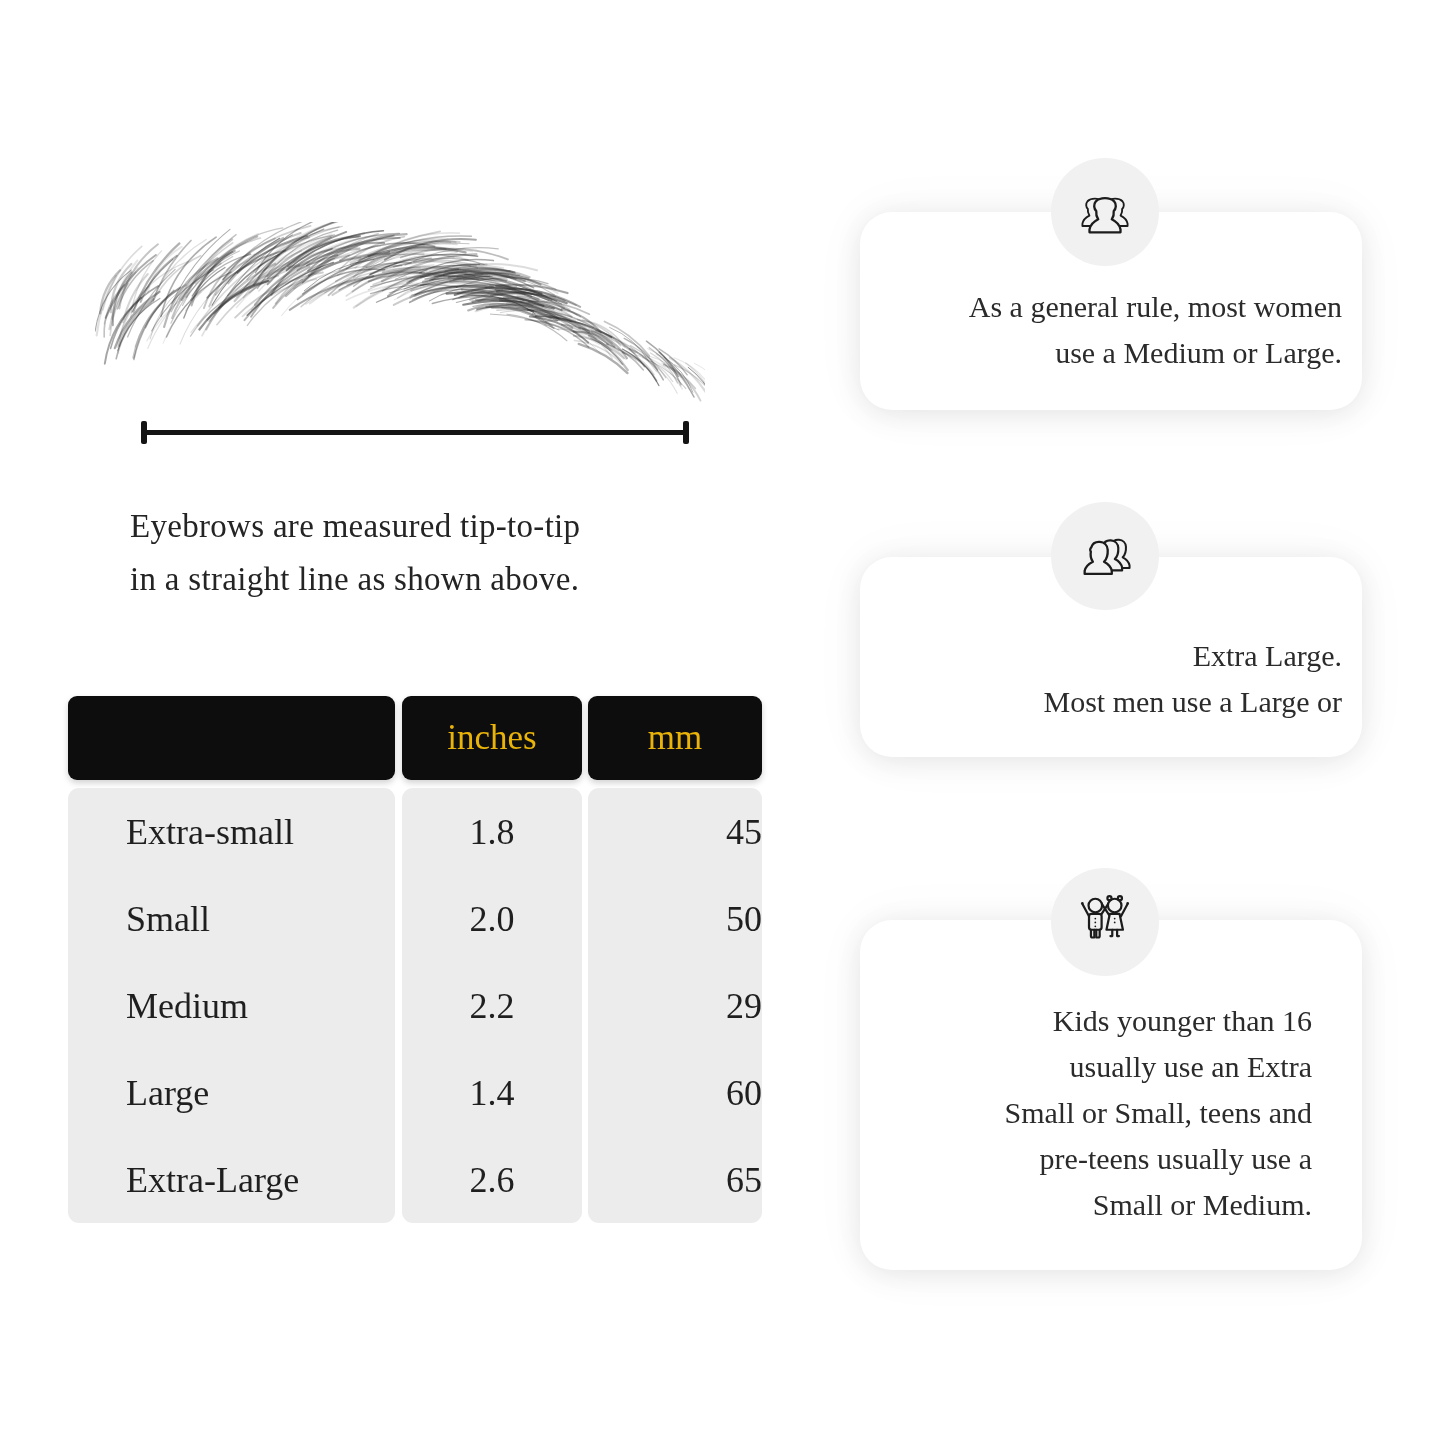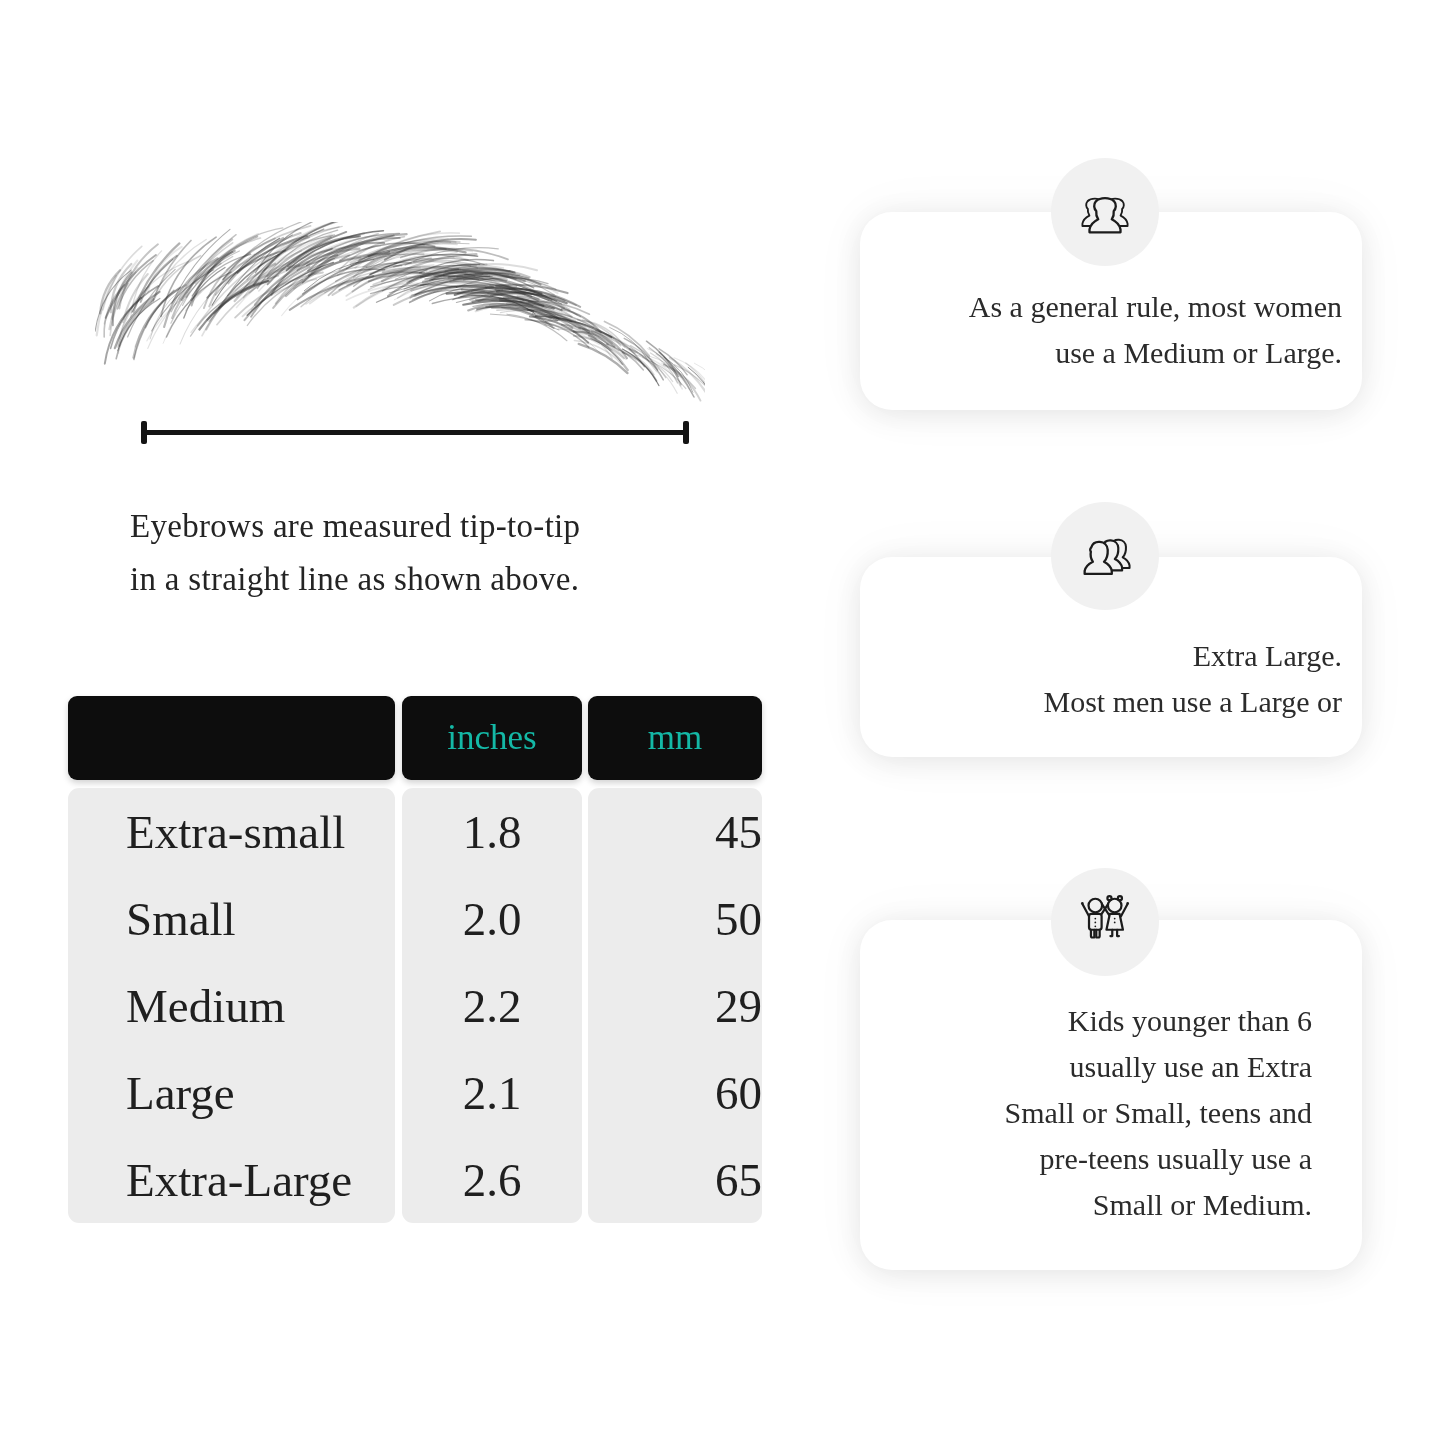--- a/index.html
+++ b/index.html
@@ -17,27 +17,27 @@
     content:"";position:absolute;top:-9px;width:6px;height:23px;background:#141414;border-radius:2px;
   }
   .measure-line::before{left:-2px;}
   .measure-line::after{right:-2px;}
 
   
   .caption{position:absolute;left:130px;top:500px;font-size:33px;line-height:53px;color:#242424;letter-spacing:0.3px;}
 
   
   .th{position:absolute;top:696px;height:84px;background:#0d0d0d;border-radius:9px;
-      color:#14b8a6;font-size:35px;display:flex;align-items:center;justify-content:center;
+      color:#eab308;font-size:35px;display:flex;align-items:center;justify-content:center;
       box-shadow:0 3px 6px rgba(0,0,0,0.18);}
   .tb{position:absolute;top:788px;height:435px;background:#ececec;border-radius:11px;}
   .c1{left:68px;width:327px;}
   .c2{left:402px;width:180px;}
   .c3{left:588px;width:174px;}
-  .trow{position:absolute;left:68px;width:694px;height:87px;display:flex;align-items:center;font-size:47px;color:#1f1f1f;}
+  .trow{position:absolute;left:68px;width:694px;height:87px;display:flex;align-items:center;font-size:36px;color:#1f1f1f;}
   .trow .size{width:327px;box-sizing:border-box;padding-left:58px;}
   .trow .in{width:180px;margin-left:7px;text-align:center;}
   .trow .mm{width:174px;margin-left:6px;text-align:right;}
 
   
   .card{position:absolute;left:860px;width:502px;background:#ffffff;border-radius:32px;
         box-shadow:0 4px 28px rgba(0,0,0,0.09), 0 0 60px rgba(0,0,0,0.035);}
   .card-text{position:absolute;left:20px;right:20px;text-align:right;font-size:30px;line-height:46px;color:#2b2b2b;}
   .icon-circle{position:absolute;left:1051px;width:108px;height:108px;border-radius:50%;background:#f1f1f1;
                display:flex;align-items:center;justify-content:center;z-index:3;}
@@ -417,21 +417,21 @@
       <div class="in">2.0</div>
       <div class="mm">50</div>
     </div>
     <div class="trow" style="top:962px">
       <div class="size">Medium</div>
       <div class="in">2.2</div>
       <div class="mm">29</div>
     </div>
     <div class="trow" style="top:1049px">
       <div class="size">Large</div>
-      <div class="in">2.1</div>
+      <div class="in">1.4</div>
       <div class="mm">60</div>
     </div>
     <div class="trow" style="top:1136px">
       <div class="size">Extra-Large</div>
       <div class="in">2.6</div>
       <div class="mm">65</div>
     </div>
   </div>
 
   <div class="card" style="top:212px;height:198px">
@@ -469,21 +469,21 @@
         <path d="M -14 18 L -14 15 C -13 9.5 -9.5 7.5 -5.5 5.5 C -7.5 2.5 -8.3 -1.5 -7.6 -5 C -8.6 -6.2 -8.5 -8.2 -7.3 -9.2 C -6 -13.2 -2.4 -15.3 1.6 -15 C 6.2 -14.7 9.6 -11.4 9.8 -6.8 C 10 -2.6 9 2.6 6 5.5 C 10 7.5 13 9.5 14 15 L 14 18 Z"></path>
       </g>
       <g transform="translate(25,32.5)">
         <path d="M -14 18 L -14 15 C -13 9.5 -9.5 7.5 -5.5 5.5 C -7.5 2.5 -8.3 -1.5 -7.6 -5 C -8.6 -6.2 -8.5 -8.2 -7.3 -9.2 C -6 -13.2 -2.4 -15.3 1.6 -15 C 6.2 -14.7 9.6 -11.4 9.8 -6.8 C 10 -2.6 9 2.6 6 5.5 C 10 7.5 13 9.5 14 15 L 14 18 Z"></path>
       </g>
     </svg>
   </div>
 
   <div class="card" style="top:920px;height:350px">
     <div class="card-text" style="top:78px;left:50px;right:50px">
-      <div>Kids younger than 6</div>
+      <div>Kids younger than 16</div>
       <div>usually use an Extra</div>
       <div>Small or Small, teens and</div>
       <div>pre-teens usually use a</div>
       <div>Small or Medium.</div>
     </div>
   </div>
   <div class="icon-circle" style="top:868px">
     <svg width="62" height="62" viewBox="0 0 64 64" stroke="#1c1c1c" stroke-width="2.3" fill="none" stroke-linejoin="round" stroke-linecap="round">
 
       <path d="M 27 26 L 35.5 13"></path>

